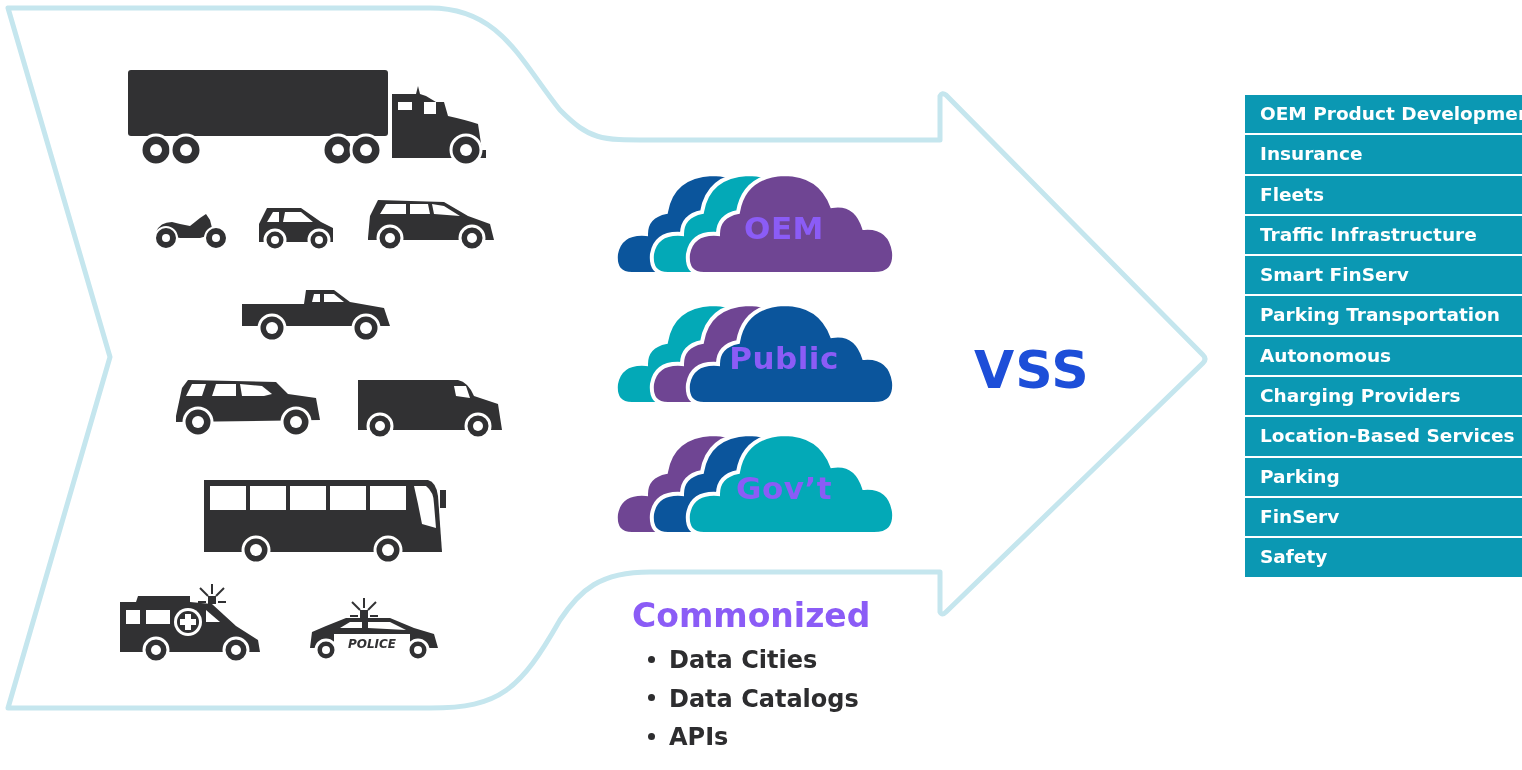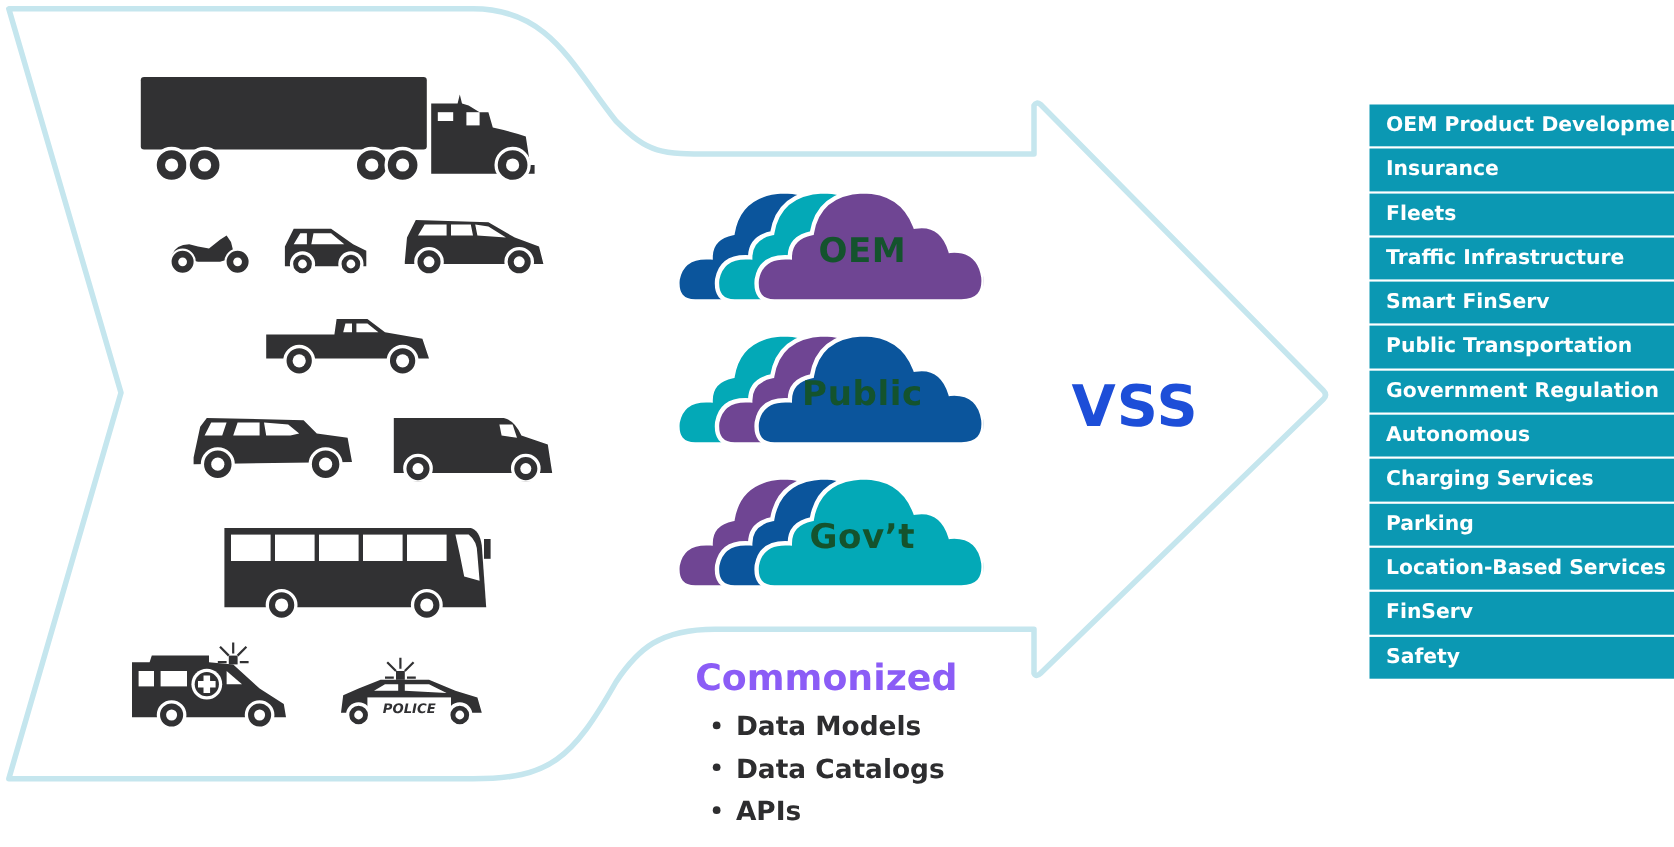--- a/index.html
+++ b/index.html
@@ -3,21 +3,21 @@
 <meta charset="utf-8">
 <style>
   html, body { margin: 0; padding: 0; background: #ffffff; }
   body { width: 1522px; height: 770px; position: relative; overflow: hidden;
          font-family: "DejaVu Sans", "Liberation Sans", sans-serif; }
   #outline { position: absolute; left: 0; top: 0; width: 1522px; height: 770px; }
   .veh { position: absolute; }
   .veh svg { display: block; width: 100%; height: 100%; }
   .cloud-group { position: absolute; left: 612px; width: 282px; height: 120px; }
   .cloud-group svg { position: absolute; left: 0; top: 0; width: 282px; height: 120px; }
-  .cloud-label { position: absolute; color: #14532d; font-weight: bold; font-size: 31px;
+  .cloud-label { position: absolute; color: #8b5cf6; font-weight: bold; font-size: 31px;
                  text-align: center; width: 160px; left: 92px; top: 44px; letter-spacing: 0.5px; }
   #vss { position: absolute; left: 974px; top: 340px; font-size: 52px; font-weight: bold;
          color: #1d4ed8; letter-spacing: 1px; text-align: right; }
   #commonized { position: absolute; left: 632px; top: 596px; font-size: 33px; font-weight: bold;
                 color: #8b5cf6; }
   #bullets { position: absolute; left: 648px; top: 644px; margin: 0; padding: 0; list-style: none; }
   #bullets li { font-size: 24px; font-weight: bold; color: #2d2d2f; height: 38.5px; line-height: 32px; }
   #bullets li .dot { display: inline-block; width: 7px; height: 7px; border-radius: 50%;
                      background: #2d2d2f; margin-right: 14px; vertical-align: middle; position: relative; top: -2px; }
   #uses { position: absolute; left: 1245px; top: 95px; width: 277px; }
@@ -262,32 +262,31 @@
         <path d="M92 108 Q74 108 76 88 Q80 66 106 68 Q106 50 126 46 Q132 10 172 8 Q208 8 220 40 Q244 36 252 62 Q278 60 282 86 Q284 108 262 108 Z" fill="#03a9b7" stroke="#ffffff" stroke-width="4"></path>
       </g>
   </svg>
   <div class="cloud-label">Gov’t</div>
 </div>
 
 <div id="vss">VSS</div>
 
 <div id="commonized">Commonized</div>
 <ul id="bullets">
-  <li><span class="dot"></span><span>Data Models</span></li>
+  <li><span class="dot"></span><span>Data Cities</span></li>
   <li><span class="dot"></span><span>Data Catalogs</span></li>
   <li><span class="dot"></span><span>APIs</span></li>
 </ul>
 
 <div id="uses">
   <div class="use">OEM Product Development</div>
   <div class="use">Insurance</div>
   <div class="use">Fleets</div>
   <div class="use">Traffic Infrastructure</div>
   <div class="use">Smart FinServ</div>
-  <div class="use">Public Transportation</div>
-  <div class="use">Government Regulation</div>
+  <div class="use">Parking Transportation</div>
   <div class="use">Autonomous</div>
-  <div class="use">Charging Services</div>
+  <div class="use">Charging Providers</div>
+  <div class="use">Location-Based Services</div>
   <div class="use">Parking</div>
-  <div class="use">Location-Based Services</div>
   <div class="use">FinServ</div>
   <div class="use">Safety</div>
 </div>
 
 </body></html>

